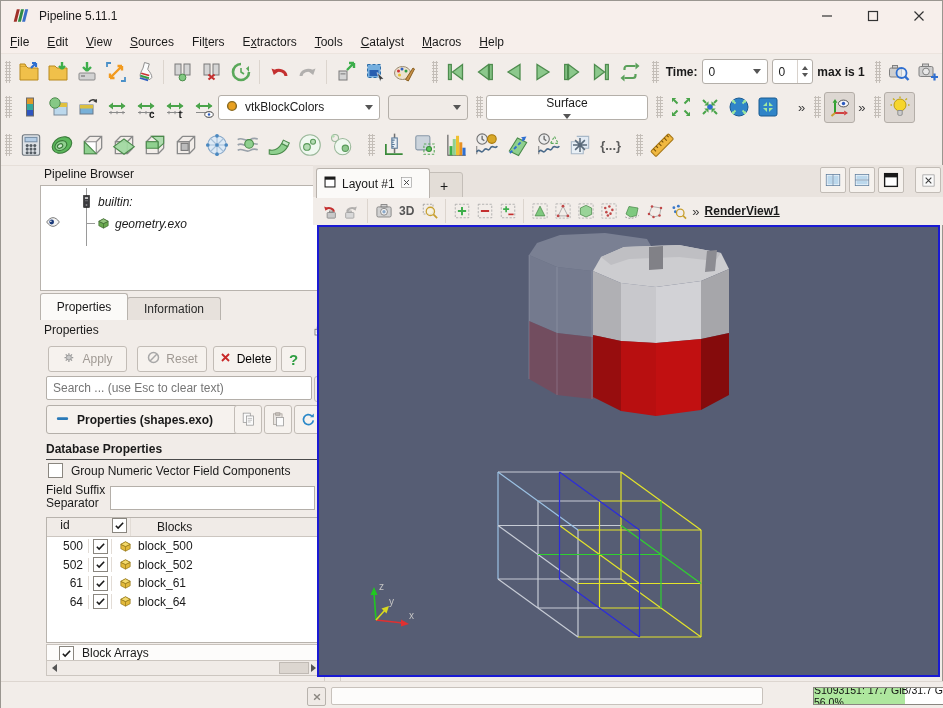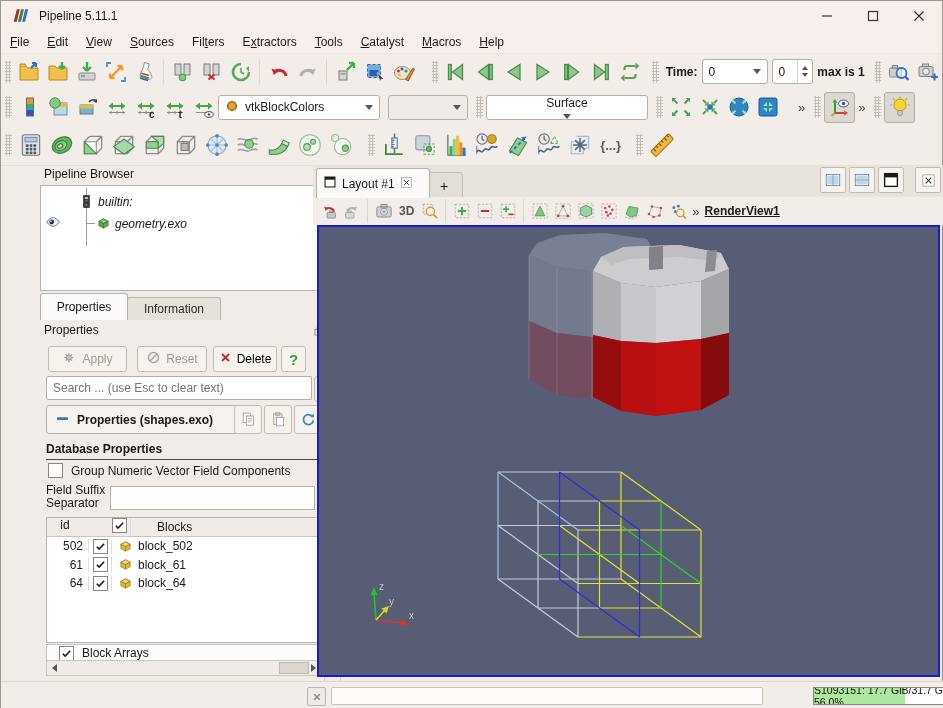--- a/index.html
+++ b/index.html
@@ -793,20 +793,40 @@
           <span class="cchk">
             <span class="checkbox">
               <svg viewBox="0 0 24 24" width="11" height="11">
                 <path d="M4 12.5l5 5L20 6" fill="none" stroke="#1a1a1a" stroke-width="3.4"></path>
               </svg>
             </span>
           </span>
           <span class="cname">Blocks</span>
         </div>
         <div class="brow">
+          <span class="cid">500</span>
+          <span class="cchk">
+            <span class="checkbox">
+              <svg viewBox="0 0 24 24" width="11" height="11">
+                <path d="M4 12.5l5 5L20 6" fill="none" stroke="#1a1a1a" stroke-width="3.4"></path>
+              </svg>
+            </span>
+          </span>
+          <span class="cname">
+            <span style="display:flex">
+              <svg viewBox="0 0 24 24" width="15" height="15">
+                <path d="M4.5 8.5L12 4.5l7.5 4v7L12 19.5l-7.5-4z" fill="#e2b93b" stroke="#8a6d14"></path>
+                <path d="M4.5 8.5L12 12l7.5-3.5M12 12v7.5" fill="none" stroke="#8a6d14"></path>
+                <path d="M4.5 8.5L12 4.5l7.5 4L12 12z" fill="#f3d96b" stroke="#8a6d14"></path>
+              </svg>
+            </span>
+            <span>block_500</span>
+          </span>
+        </div>
+        <div class="brow">
           <span class="cid">502</span>
           <span class="cchk">
             <span class="checkbox">
               <svg viewBox="0 0 24 24" width="11" height="11">
                 <path d="M4 12.5l5 5L20 6" fill="none" stroke="#1a1a1a" stroke-width="3.4"></path>
               </svg>
             </span>
           </span>
           <span class="cname">
             <span style="display:flex">

